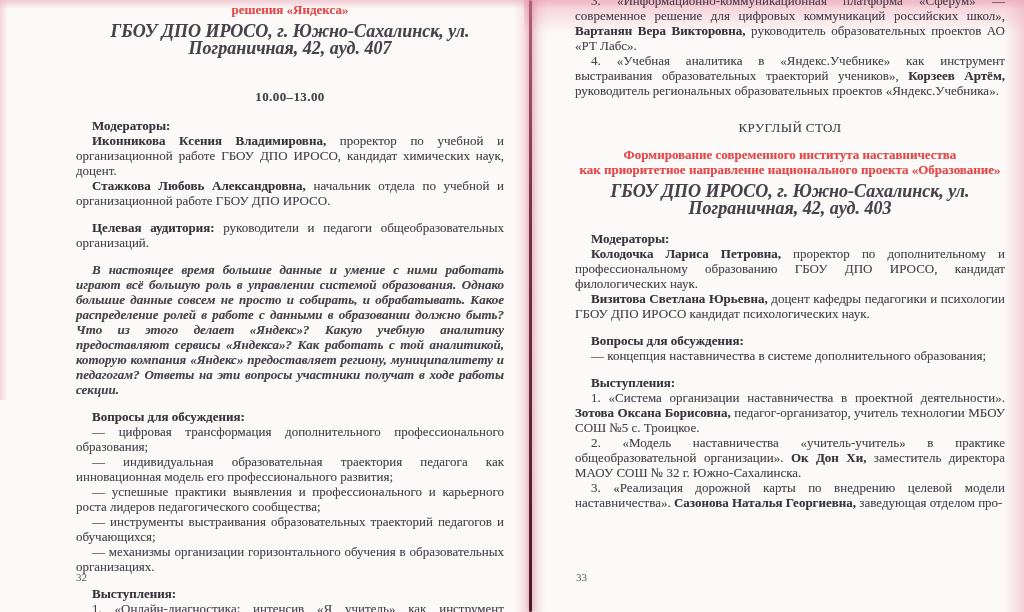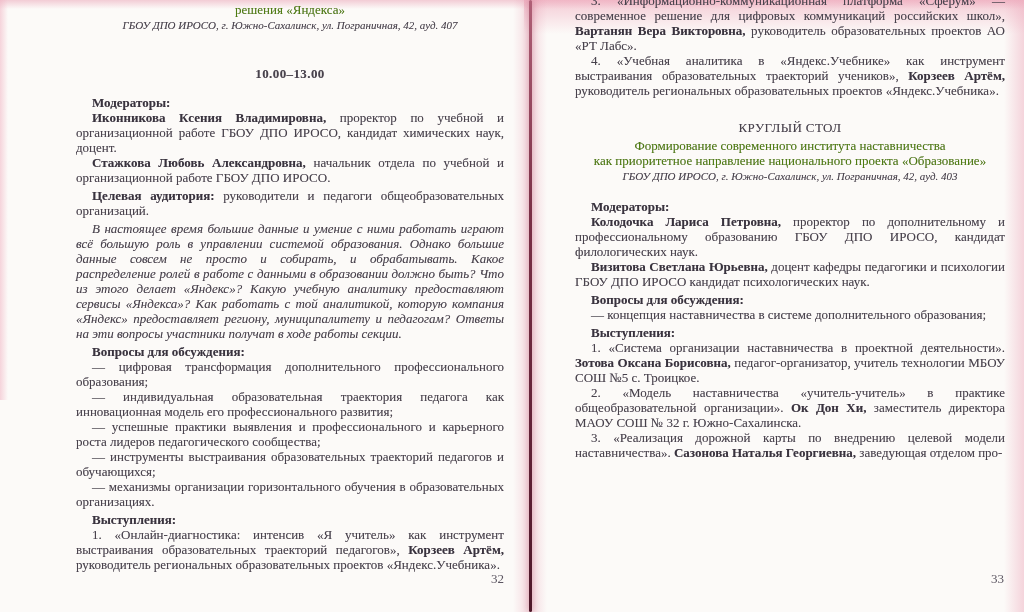--- a/index.html
+++ b/index.html
@@ -27,31 +27,31 @@
   .page{
     position:absolute;color:#48424c;font-size:13px;line-height:15px;
     text-align:justify;z-index:2;hyphens:auto;-webkit-hyphens:auto;
     text-shadow:0 0 .6px rgba(80,70,85,.35);
   }
   .page.left{left:76px;top:2px;width:428px;}
   .page.right{left:575px;top:-7px;width:430px;}
   p{margin:0;text-indent:16px;}
   .center{text-align:center;text-indent:0;}
   b{font-weight:bold;color:#39333e;}
-  .bold{font-weight:normal;color:#4d7c0f;}
-  .italic{font-style:italic;}
-  .venue{font-weight:normal;font-style:italic;font-size:11px;line-height:17px;margin-top:0;}
+  .bold{font-weight:bold;color:#ef4444;}
+  .italic{font-style:italic;font-weight:bold;}
+  .venue{font-weight:bold;font-style:italic;font-size:18px;line-height:17px;margin-top:6px;}
   .time{font-weight:bold;letter-spacing:.4px;margin-top:32px;}
   .label{font-weight:bold;color:#39333e;}
   .mt-label{margin-top:14px;}
-  .mt-s{margin-top:3px;}
+  .mt-s{margin-top:12px;}
   .mt-head{margin-top:22px;}
   .sect-title{font-weight:normal;letter-spacing:.4px;}
-  .pagenum{position:absolute;z-index:2;top:571px;width:428px;text-align:right;
-    font-size:13px;color:#5a5460;font-family:"Liberation Serif",serif;}
+  .pagenum{position:absolute;z-index:2;top:571px;width:428px;text-align:left;
+    font-size:11px;color:#5a5460;font-family:"Liberation Serif",serif;}
   .pagenum.p-left{left:76px;}
   .pagenum.p-right{left:576px;}
 </style>
 </head>
 <body>
 
 <div class="stage">
 
   <div class="tint-top"></div>
   <div class="tint-top-right"></div>

